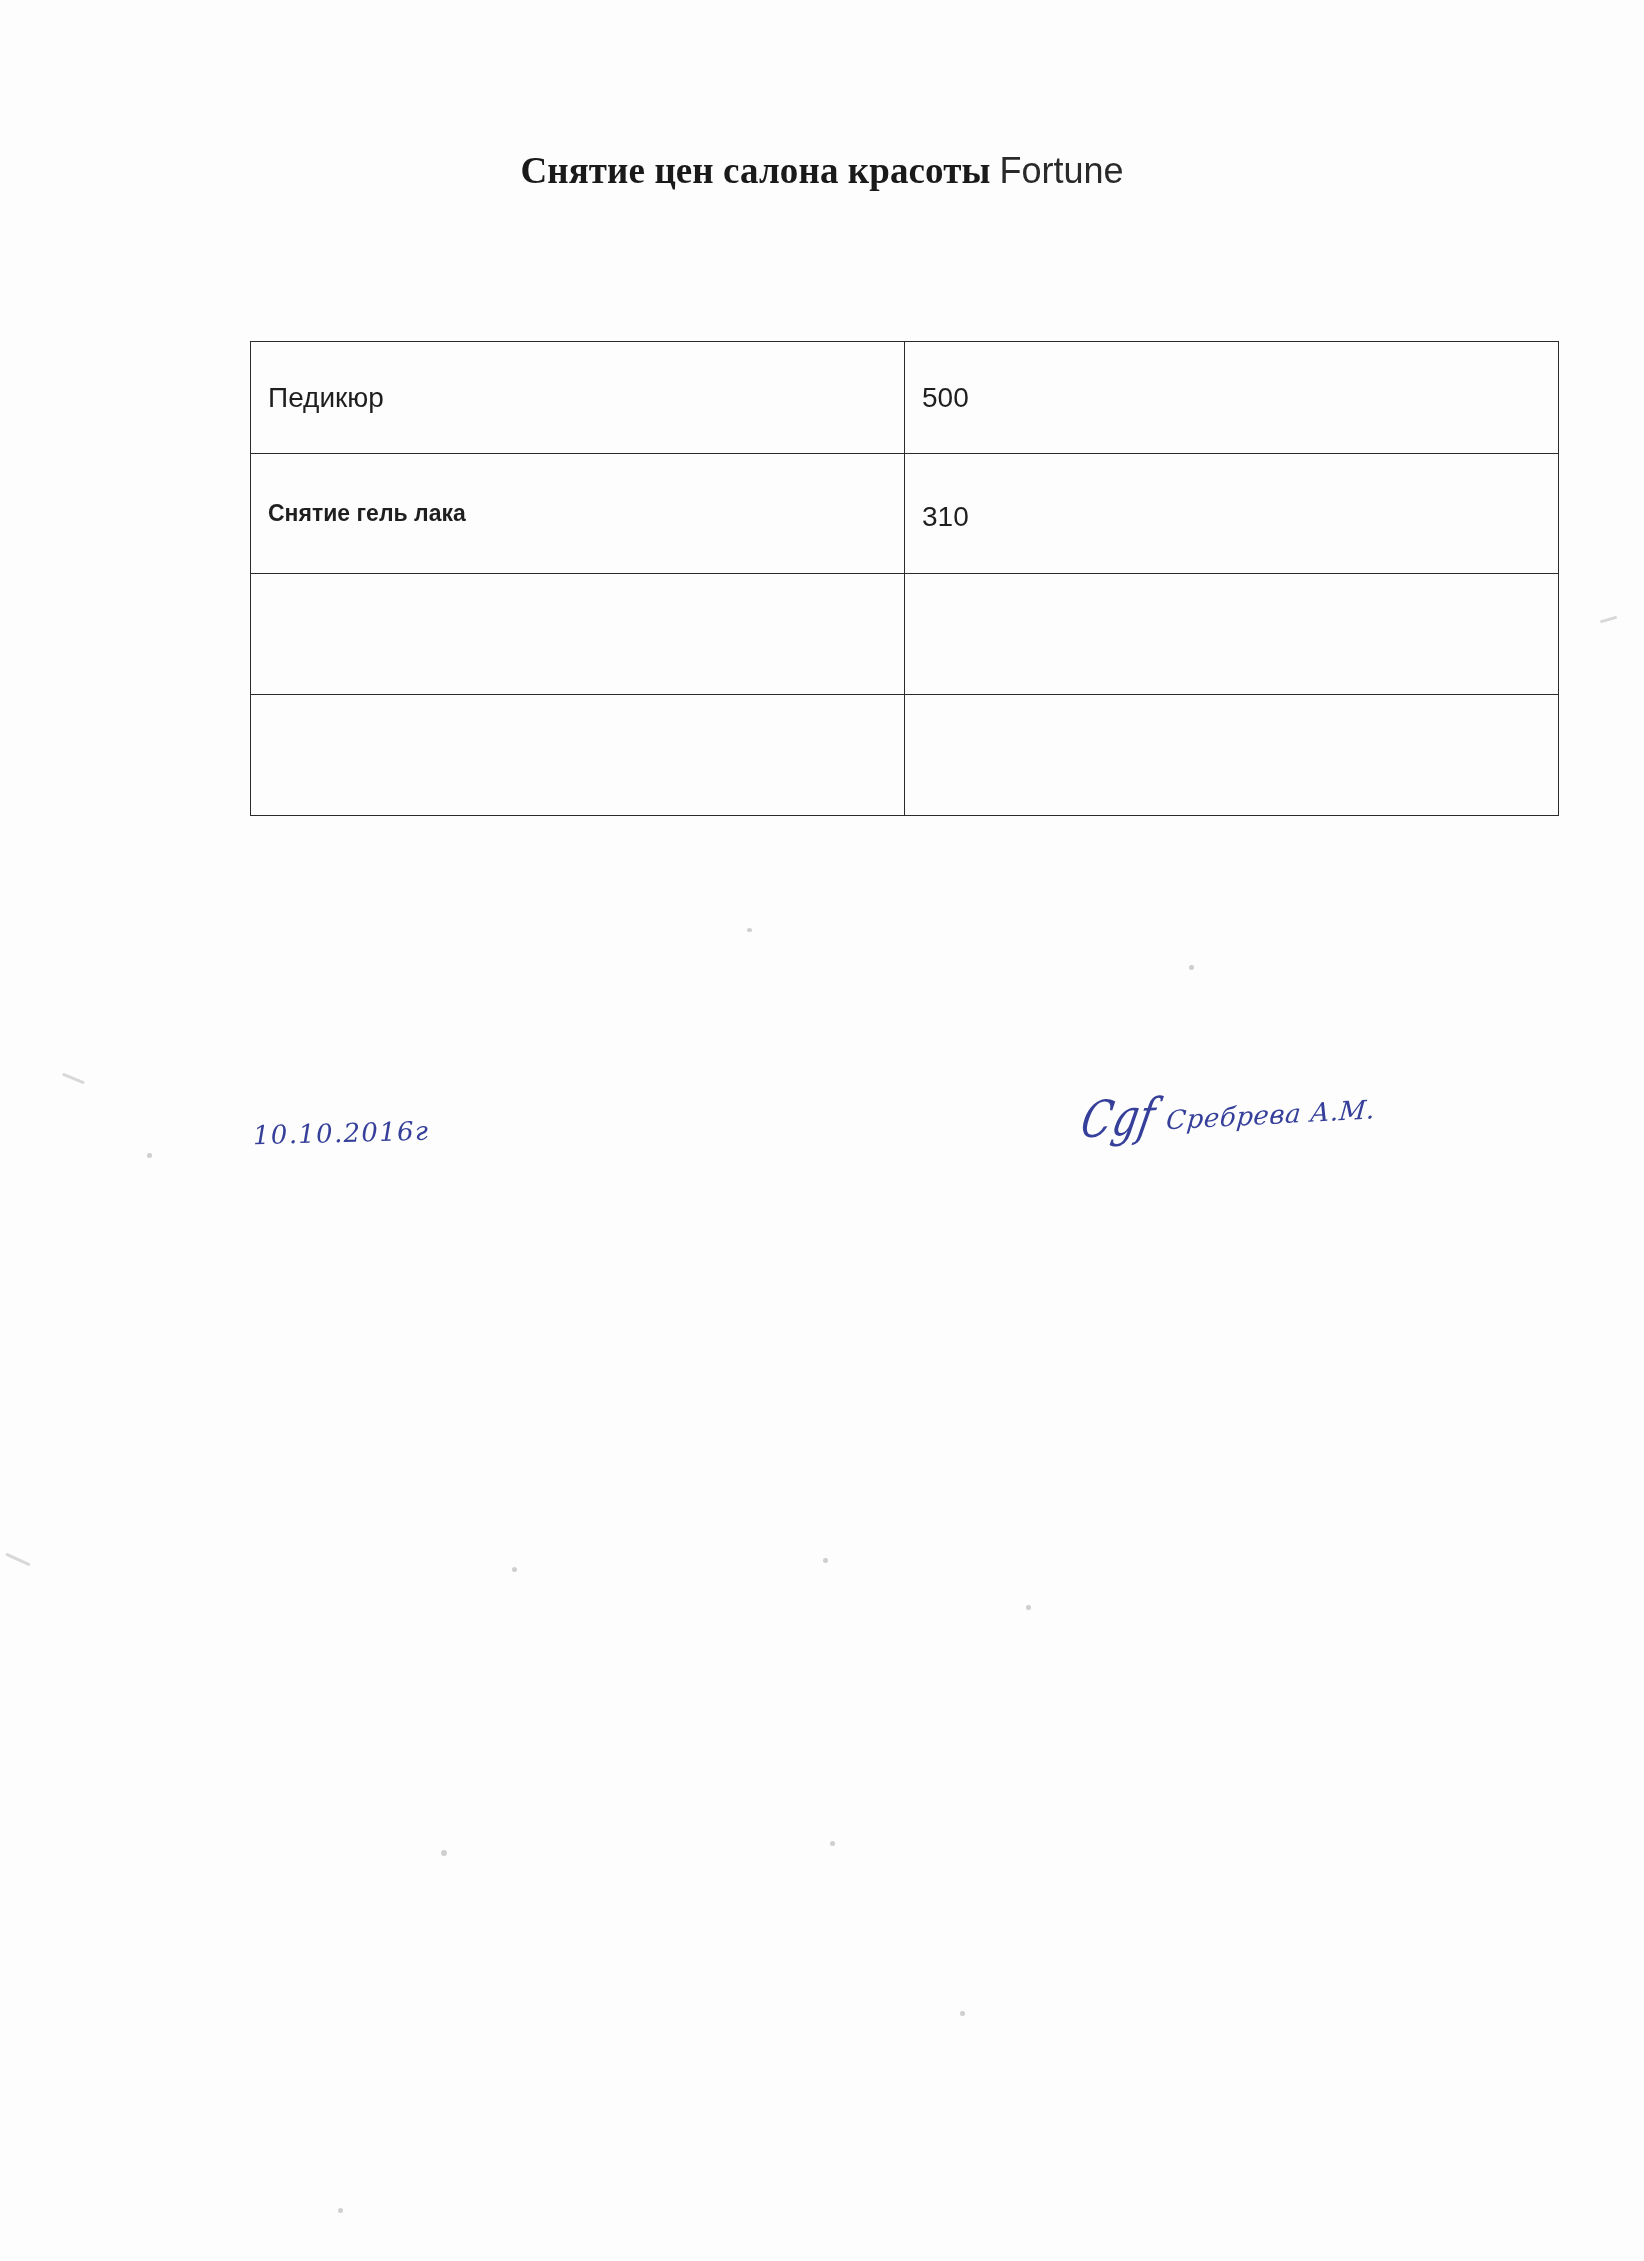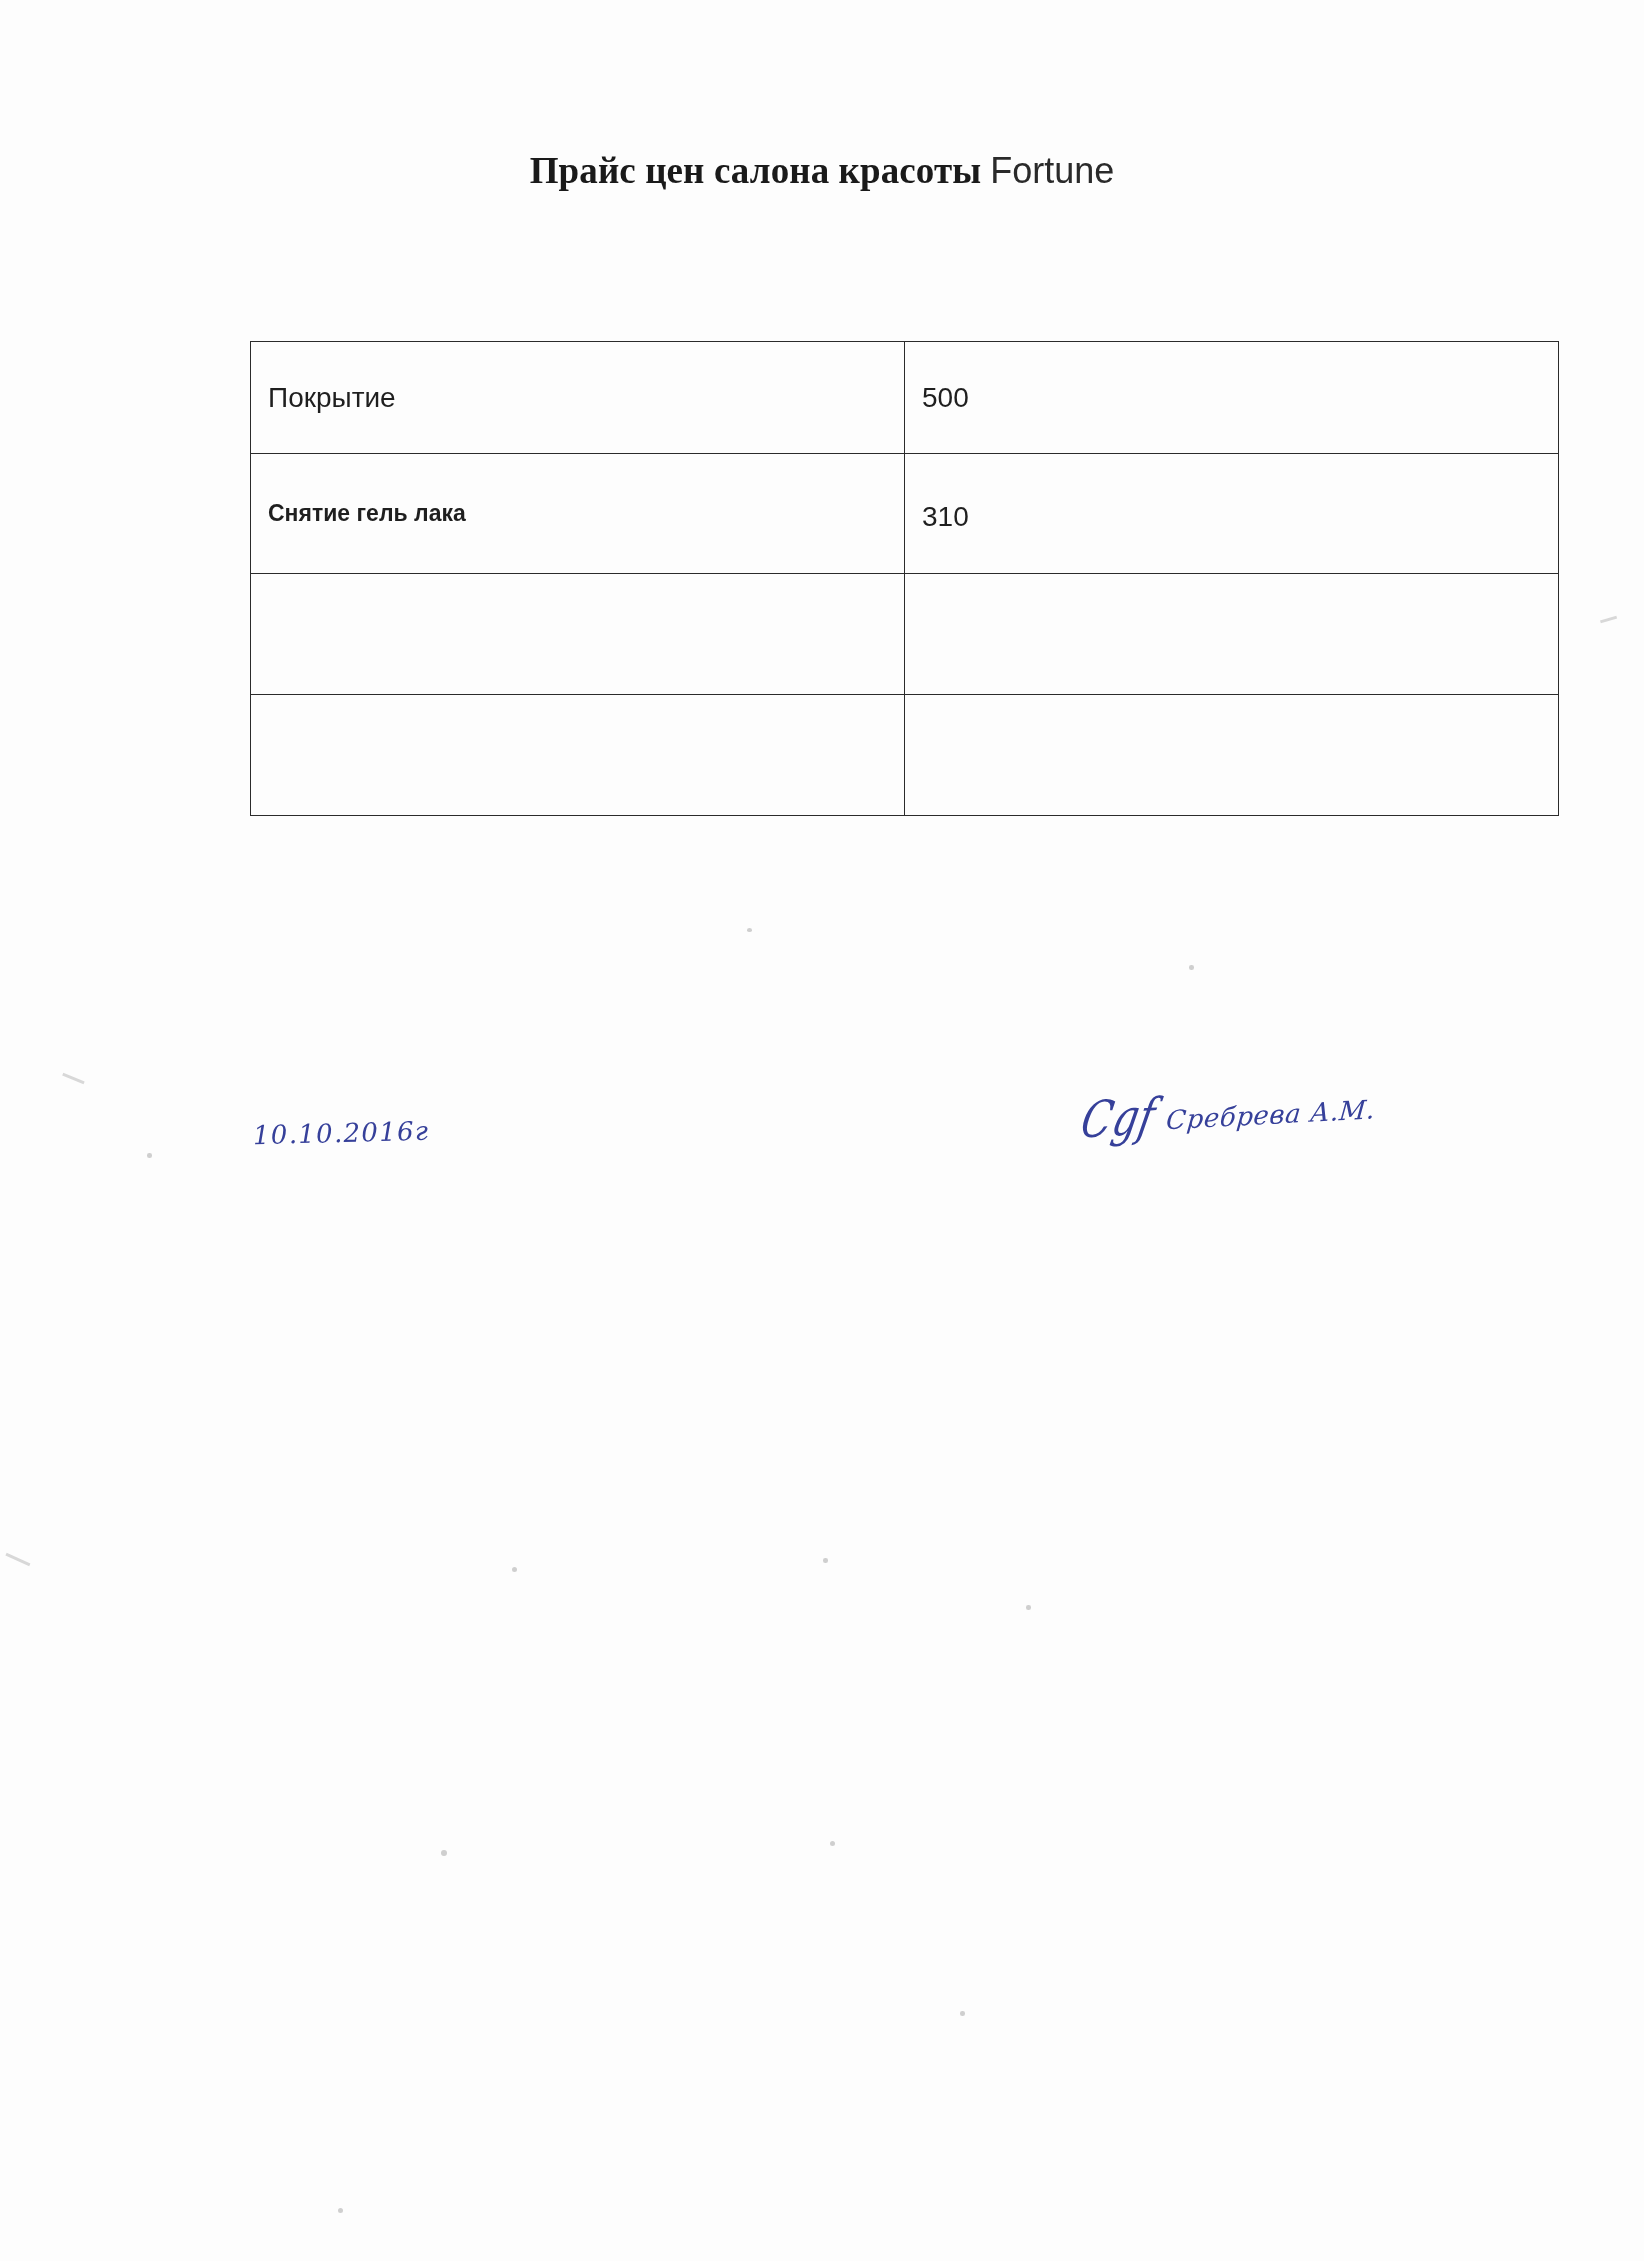--- a/index.html
+++ b/index.html
@@ -120,27 +120,27 @@
     position: absolute;
     background: #d8d8d8;
   }
 </style>
 </head>
 <body>
 
 <div class="page">
 
   <div class="title-block">
-    <span class="title-main">Прайс цен салона красоты</span><span class="title-brand">Fortune</span>
+    <span class="title-main">Снятие цен салона красоты</span><span class="title-brand">Fortune</span>
   </div>
 
   <table class="price-table">
     <tbody>
       <tr>
-        <td class="col-service">Покрытие</td>
+        <td class="col-service">Педикюр</td>
         <td class="col-price">500</td>
       </tr>
       <tr>
         <td class="col-service bold-cell">Снятие гель лака</td>
         <td class="col-price price-lower">310</td>
       </tr>
       <tr class="empty-row">
         <td class="col-service"></td>
         <td class="col-price"></td>
       </tr>

